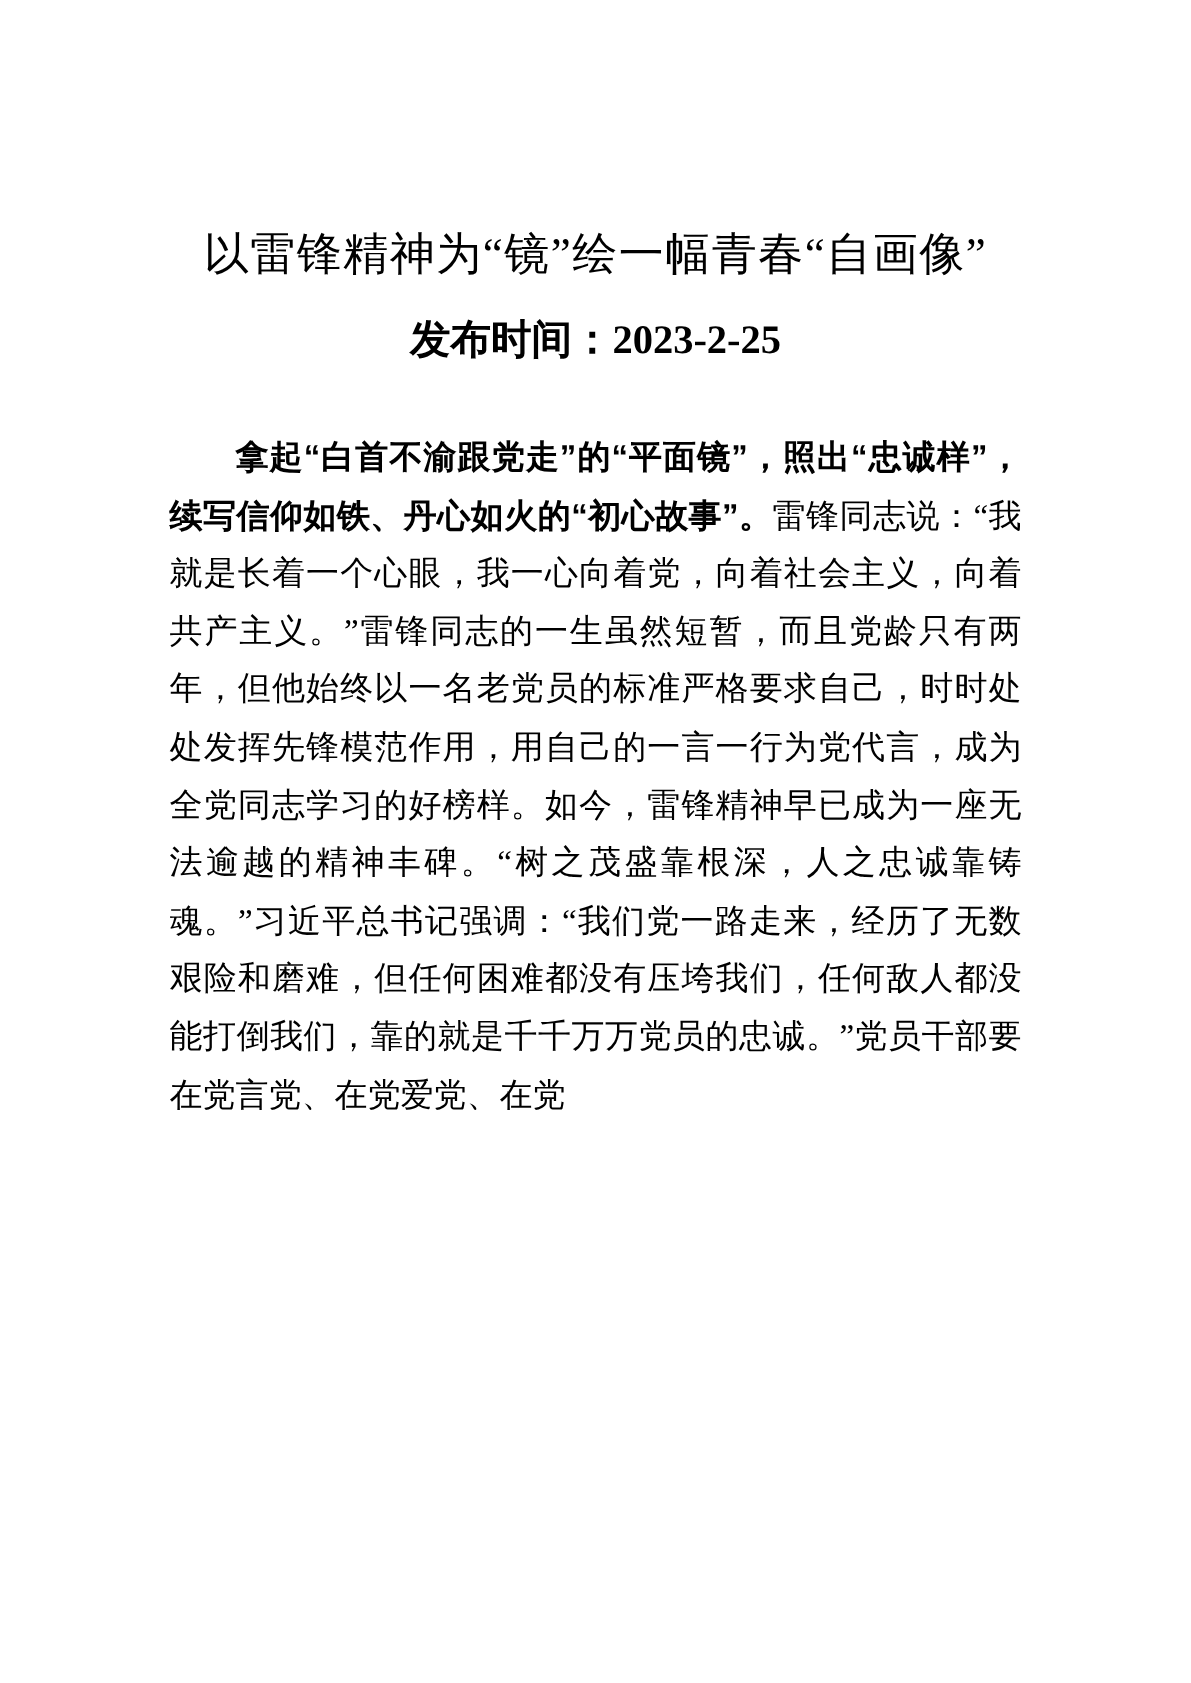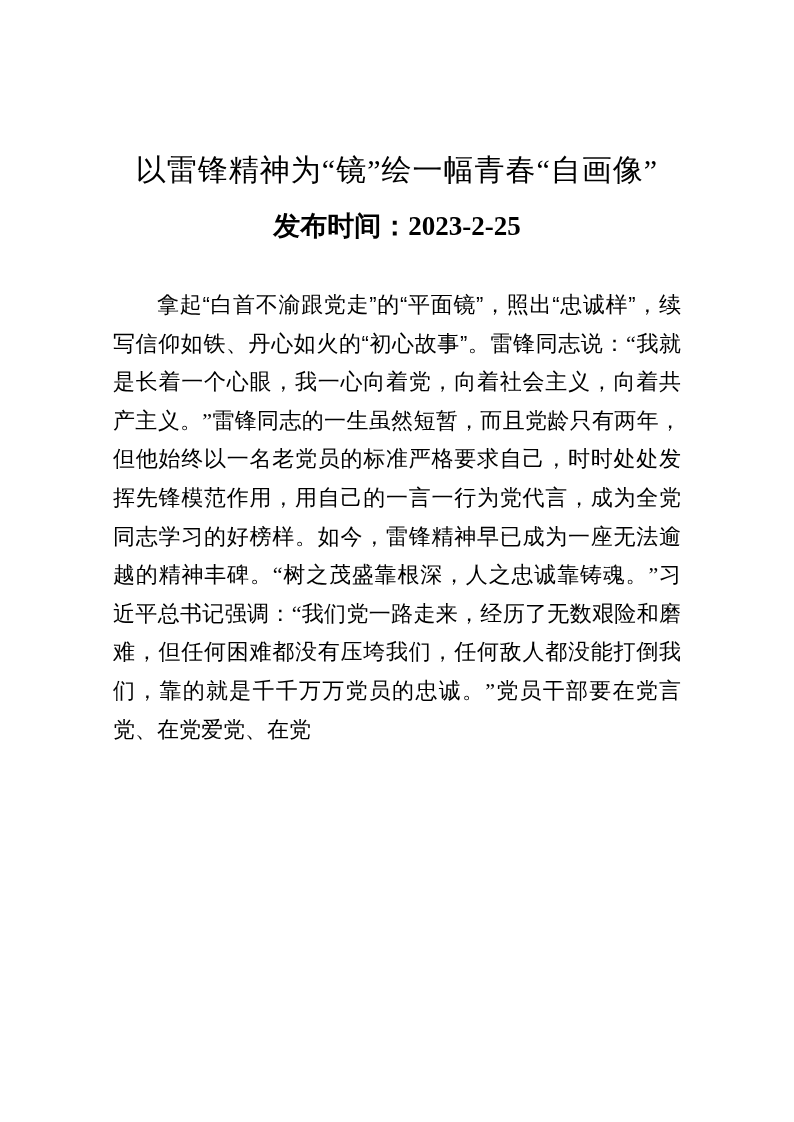--- a/index.html
+++ b/index.html
@@ -40,21 +40,21 @@
     line-height: 38.6px;
     text-align: justify;
     text-justify: inter-ideograph;
   }
   .body-text p {
     margin: 0;
     padding: 0;
     text-indent: 2em;
   }
   .bold-lead {
-    font-weight: 400;
+    font-weight: 700;
     font-family: "Liberation Sans", "DejaVu Sans", sans-serif;
   }
 </style>
 </head>
 <body>
 
 <div class="page">
 
   <h1 class="doc-title">以雷锋精神为“镜”绘一幅青春“自画像”</h1>
 

